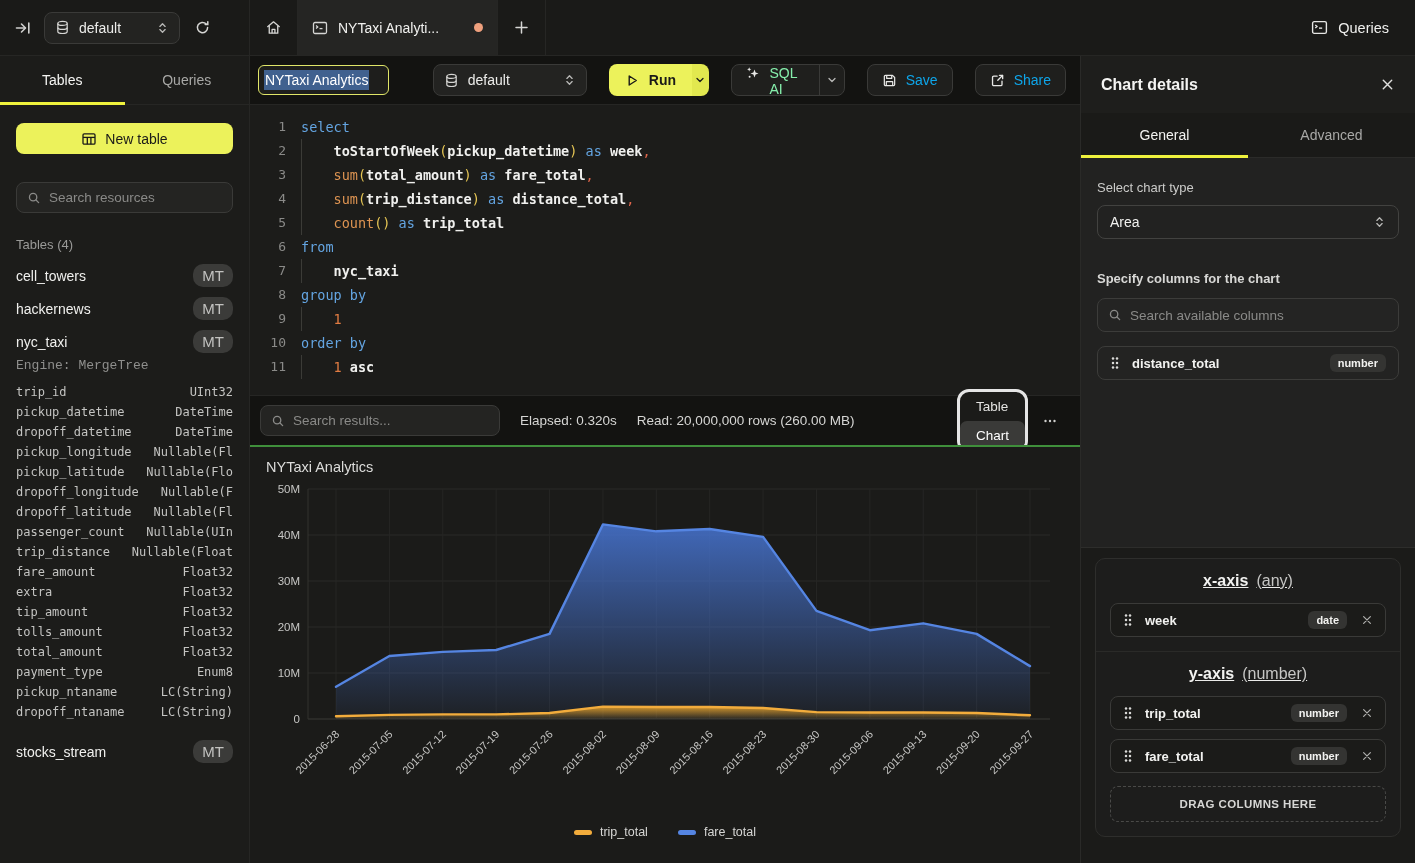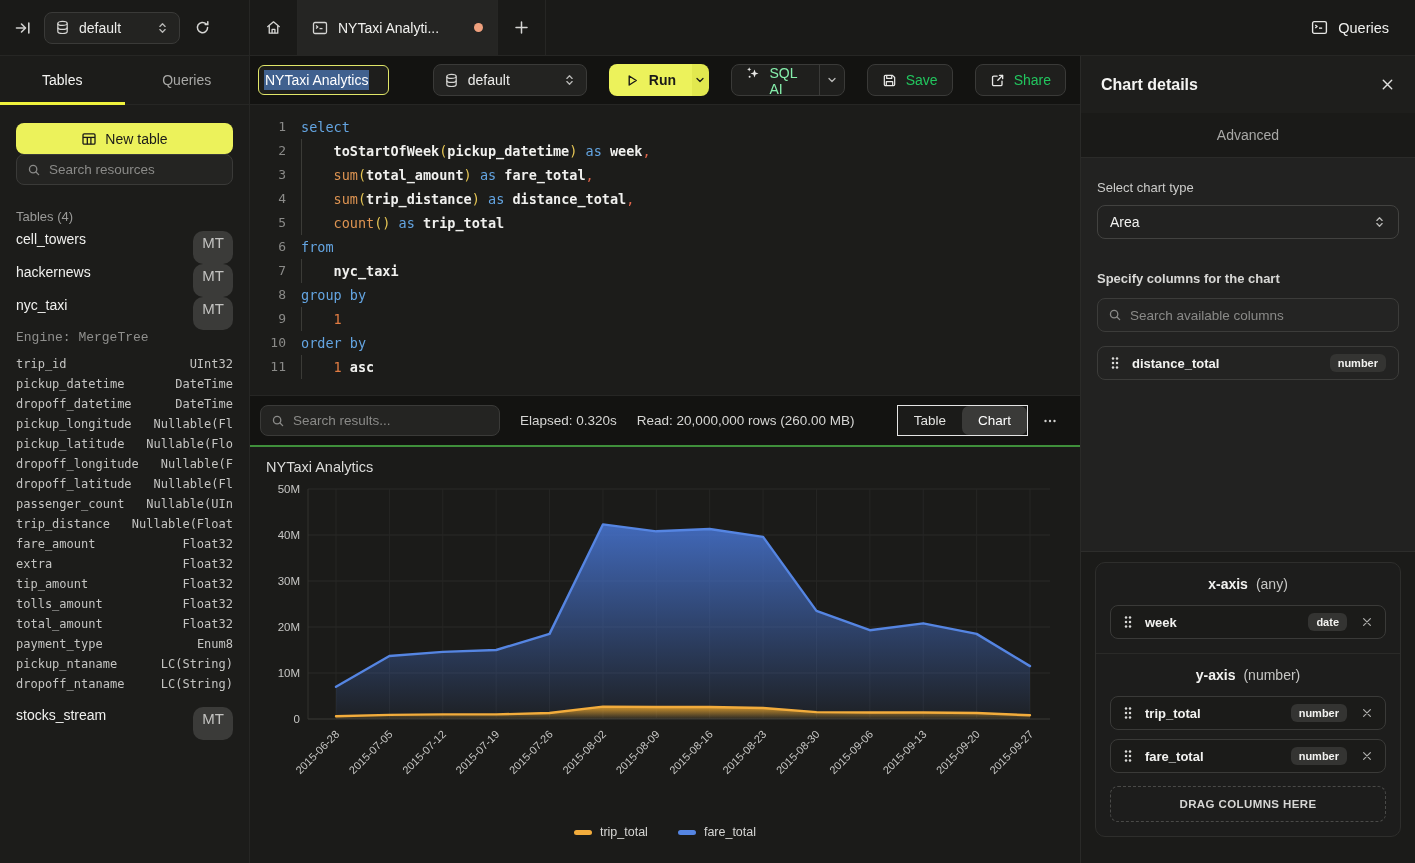--- a/index.html
+++ b/index.html
@@ -26,64 +26,64 @@
   .sidebar { width:250px; flex:none; background:#1C1C1A; border-right:1px solid #262624; display:flex; flex-direction:column; }
   .sb-tabs { height:49px; flex:none; display:flex; border-bottom:1px solid #262624; }
   .sb-tab { flex:1; display:flex; align-items:center; justify-content:center; font-size:14px; color:#A8A8A6; position:relative; cursor:pointer; }
   .sb-tab.active { color:#F4F4F2; font-weight:500; }
   .sb-tab.active::after { content:""; position:absolute; left:0; right:0; bottom:-1px; height:3px; background:#EFF23D; }
   .sb-body { padding:18px 16px 0; overflow:hidden; }
   .newtable { height:31px; border-radius:8px; background:#ECF25B; color:#1A1A18; display:flex; align-items:center; justify-content:center; gap:8px; font-size:14px; font-weight:500; cursor:pointer; }
   .inputbox { display:flex; align-items:center; gap:8px; background:#242422; border:1px solid #3A3A38; border-radius:8px; height:31px; padding:0 10px; }
   .inputbox input { background:transparent; border:none; outline:none; color:#E8E8E6; font-size:13.5px; width:100%; font-family:"Liberation Sans",sans-serif; }
   .inputbox input::placeholder { color:#8A8A88; }
-  .sb-search { margin-top:0; }
+  .sb-search { margin-top:28px; }
   .sb-sec { margin-top:24px; font-size:13px; color:#9A9A98; }
-  .tbl-row { height:33px; display:flex; justify-content:space-between; cursor:pointer; }
+  .tbl-row { height:33px; display:flex; align-items:center; justify-content:space-between; cursor:pointer; }
   .tbl-name { font-size:14px; font-weight:500; color:#F0F0EE; }
   .mt-badge { background:#3B3B39; color:#C2C2C0; border-radius:10px; font-size:15px; padding:3px 9px; }
   .engine { font-size:13px; color:#8F8F8D; margin:0 0 9px;font-family:Liberation Mono, monospace; }
   .cols { font-family:"DejaVu Sans Mono", monospace; font-size:12px; line-height:20px; color:#C4C4C2; }
   .col-row { display:flex; justify-content:space-between; white-space:nowrap; }
   .stocks { margin-top:13px; }
 
   
   .main { flex:1; min-width:0; display:flex; flex-direction:column; }
   .m-head { height:49px; flex:none; background:#131311; border-bottom:1px solid #262624; display:flex; align-items:center; gap:22px; padding:0 14px 0 8px; }
   .title-input { width:142px; height:30px; background:#1E1E1C; border:1.5px solid #E0E668; border-radius:6px; display:flex; align-items:center; padding:0 5px; overflow:hidden; cursor:text; }
   .title-input span { background:#40618F; color:#FFFFFF; font-size:14px; white-space:nowrap; padding:2px 1px; }
   .m-spacer { flex:1; }
   .run { display:flex; height:32px; border-radius:8px; overflow:hidden; cursor:pointer; }
   .run-main { background:#ECF25B; display:flex; align-items:center; gap:9px; padding:0 16px; color:#1A1A18; font-weight:600; font-size:14px; }
   .run-caret { width:26px; background:#E2E84F; display:flex; align-items:center; justify-content:center; }
   .splitbtn { display:flex; height:32px; border:1px solid #3A3A38; border-radius:8px; background:#1F1F1D; align-items:stretch; cursor:pointer; }
   .splitbtn .sb-main { display:flex; align-items:flex-start; gap:9px; padding:0 13px; font-size:14px; color:#86efac; }
   .splitbtn .sb-caret { width:28px; border-left:1px solid #3A3A38; display:flex; align-items:center; justify-content:center; }
-  .btn { height:32px; display:flex; align-items:center; gap:9px; padding:0 14px; background:#1F1F1D; border:1px solid #3A3A38; border-radius:8px; color:#22c55e; font-size:14px; cursor:pointer; }
+  .btn { height:32px; display:flex; align-items:center; gap:9px; padding:0 14px; background:#1F1F1D; border:1px solid #3A3A38; border-radius:8px; color:#0ea5e9; font-size:14px; cursor:pointer; }
 
   
   .editor { height:290px; flex:none; background:#1C1C1A; padding-top:10px; font-family:"DejaVu Sans Mono", monospace; font-size:13.5px; overflow:hidden; cursor:text; }
   .cl { display:flex; height:24px; line-height:24px; }
   .gut { width:36px; flex:none; text-align:right; color:#8A8A88; font-size:13px; }
   .ct { margin-left:15px; position:relative; white-space:pre; }
   .ct .guide { position:absolute; left:0; top:0; height:24px; border-left:1px solid #3B3B37; }
   .tk-kw  { color:#64A5E2; }
   .tk-fn  { color:#DE9452; }
   .tk-fnb { color:#F0F0EE; font-weight:bold; }
   .tk-par { color:#E5C554; }
   .tk-id  { color:#F0F0EE; font-weight:bold; }
   .tk-cm  { color:#E0664B; }
   .tk-num { color:#E07B42; }
   .tk-sp  { color:#E8E8E6; }
 
   
   .results { height:50px; flex:none; background:#131311; border-top:1px solid #262624; display:flex; align-items:center; padding:0 10px; }
   .res-search { width:240px; height:31px; flex:none; }
   .res-meta { font-size:13.5px; color:#D6D6D4; margin-left:20px; white-space:nowrap; }
-  .toggle { margin-left:auto; display:flex; border:1px solid #e5e5e5; border-radius:0; background:#1B1B19; overflow:hidden; }
+  .toggle { margin-left:auto; display:flex; border:3px solid #e5e5e5; border-radius:12px; background:#1B1B19; overflow:hidden;flex-direction:column; }
   .tog { padding:7px 16px; font-size:13.5px; color:#E4E4E2; cursor:pointer; }
   .tog.active { background:#3A3A38; color:#FFFFFF; border-radius:7px; font-weight:500; }
   .dots { margin:0 12px 0 14px; display:flex; align-items:center; cursor:pointer; }
 
   
   .chartpanel { flex:1; min-height:0; background:#1B1B19; border-top:2px solid #3F8F3B; display:flex; flex-direction:column; }
   .chart-title { margin:12px 0 2px 16px; font-size:14.5px; color:#DCDCDA; }
   .legend { height:46px; flex:none; display:flex; align-items:center; justify-content:center; gap:30px; }
   .leg-item { display:flex; align-items:center; gap:8px; font-size:12.5px; color:#D6D6D4; cursor:pointer; }
   .leg-swatch { width:18px; height:5px; border-radius:2.5px; }
@@ -98,21 +98,21 @@
   .selectbox { margin-top:10px; height:34px; border:1px solid #424240; border-radius:8px; display:flex; align-items:center; justify-content:space-between; padding:16px 12px; font-size:14px; color:#F2F2F0; background:#222221; cursor:pointer; }
   .rp-label2 { margin-top:32px; font-size:13px; color:#D8D8D6; font-weight:600; }
   .rp-search { margin-top:12px; height:34px; background:#242423; border-color:#3C3C3A; }
   .col-item { margin-top:14px; height:34px; border:1px solid #3C3C3A; border-radius:8px; background:#232322; display:flex; align-items:center; gap:12px; padding:0 12px; }
   .col-name { font-size:13px; font-weight:600; color:#F2F2F0; flex:1; }
   .badge { background:#343432; border-radius:6px; padding:3px 8px; font-size:11px; font-weight:bold; color:#F2F2F0; }
   .rp-lower { flex:none; background:#1B1B19; border-top:1px solid #2D2D2B; padding:10px 14px 26px; }
   .axisbox { border:1px solid #2E2E2C; border-radius:10px; background:#1D1D1C; }
   .axis-sec { padding:0 14px 14px; }
   .axis-sec + .axis-sec { border-top:1px solid #2A2A28; }
-  .axis-head { display:flex; justify-content:center; gap:8px; padding:13px 0 4px; font-size:14px; }
+  .axis-head { display:flex; justify-content:center; gap:8px; padding:13px 0 4px; font-size:16px;text-decoration:underline; }
   .axis-name { font-weight:bold; color:#F2F2F0; }
   .axis-hint { color:#C6C6C4; }
   .axis-item { height:34px; border:1px solid #3A3A38; border-radius:8px; background:#1B1B19; display:flex; align-items:center; gap:12px; padding:0 12px; margin-top:9px; }
   .dropzone { margin-top:13px; height:36px; border:1.5px dashed #4A4A48; border-radius:8px; display:flex; align-items:center; justify-content:center; font-size:11.5px; font-weight:bold; letter-spacing:.4px; color:#D6D6D4; }
   .xclose { margin-left:2px; display:flex; align-items:center; cursor:pointer; }
   .grip { display:flex; align-items:center; cursor:grab; }
   svg.icon { display:block; }
 </style>
 </head>
 <body>
@@ -534,20 +534,21 @@
     <div class="rpanel">
       <div class="rp-head">
         <span class="rp-title">Chart details</span>
         <span class="xclose">
           <svg class="icon" width="15" height="15" viewBox="0 0 16 16" fill="none" stroke="#E0E0DE" stroke-width="1.5" stroke-linecap="round">
               <path d="M3.5 3.5l9 9M12.5 3.5l-9 9"></path>
             </svg>
         </span>
       </div>
       <div class="rp-tabs">
+        <div class="sb-tab active">General</div>
         <div class="sb-tab">Advanced</div>
       </div>
       <div class="rp-content">
         <div class="rp-label">Select chart type</div>
         <div class="selectbox">
           <span>Area</span>
           <span>
             <svg class="icon" width="13" height="14" viewBox="0 0 14 16" fill="none" stroke="#B8B8B6" stroke-width="1.5" stroke-linecap="round" stroke-linejoin="round">
                 <path d="M4 6.2 7 3.2l3 3"></path>
                 <path d="M4 9.8l3 3 3-3"></path>

